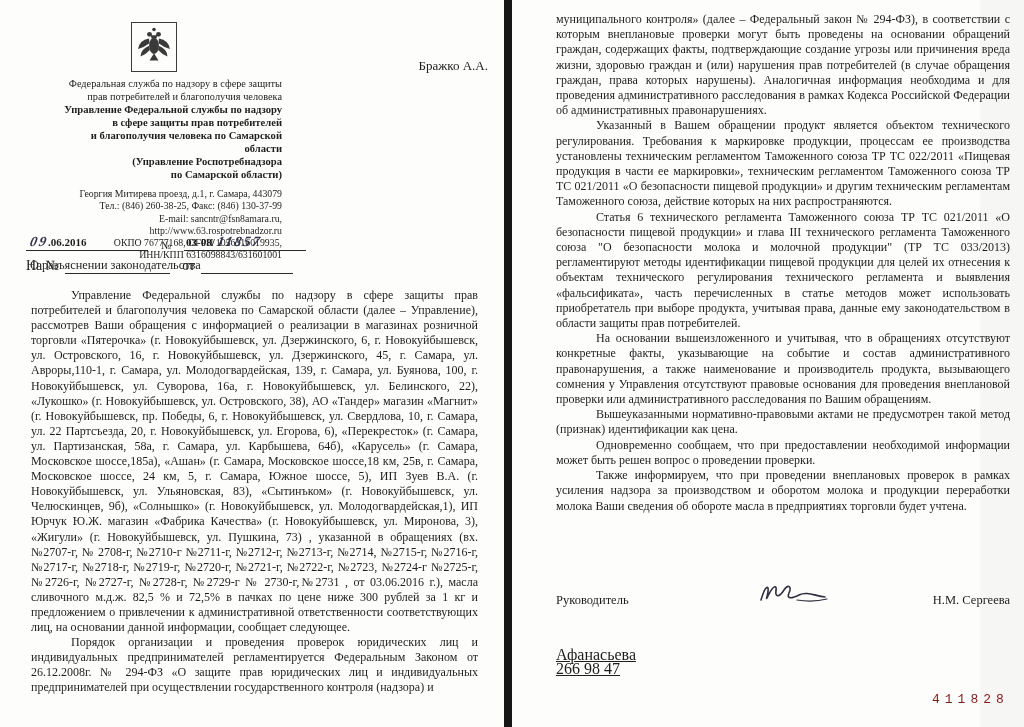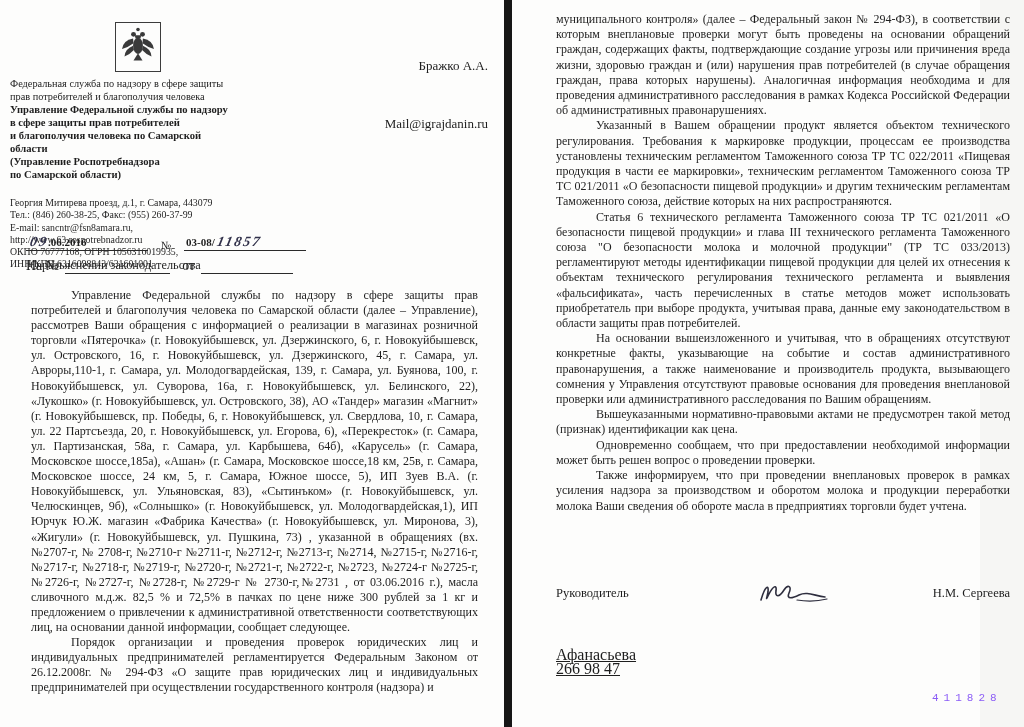--- a/index.html
+++ b/index.html
@@ -9,26 +9,26 @@
     font-family:"Liberation Serif","DejaVu Serif",serif;
     color:#1e1e1e;
   }
   .page{position:absolute;top:0;height:727px;background:#fdfdfc;}
   .page-left{left:0;width:505px;}
   .page-right{left:512px;width:468px;}
   .divider{position:absolute;left:504px;top:0;width:8px;height:727px;background:#161616;}
   .edge-left{position:absolute;left:0;top:0;width:5px;height:727px;background:#e7e7e4;}
 
   
-  .letterhead{position:absolute;left:10px;top:22px;width:256px;text-align:left;}
+  .letterhead{position:absolute;left:26px;top:22px;width:256px;text-align:right;}
   .emblem-box{width:44px;height:48px;margin:0 auto 6px auto;border:1.5px solid #3c3c3c;
     display:flex;align-items:center;justify-content:center;background:#fdfdfc;}
   .org-top{font-size:10.3px;line-height:12.5px;}
   .org-bold{font-size:10.6px;line-height:13px;font-weight:bold;}
-  .addr{font-size:9.8px;line-height:12.3px;margin-top:16px;}
+  .addr{font-size:9.8px;line-height:12.3px;margin-top:7px;}
   .dateline{position:absolute;left:26px;top:234px;width:300px;font-size:11px;}
   .dl-row{display:flex;align-items:flex-end;}
   .hand{font-style:italic;font-weight:bold;color:#31314a;letter-spacing:2px;
     transform:skewX(-12deg);display:inline-block;font-size:14px;}
   .u{border-bottom:1.2px solid #2a2a2a;}
   .dl-d{width:118px;text-align:left;padding-left:4px;font-weight:bold;}
   .dl-no{width:36px;text-align:center;border-bottom:none !important;font-weight:normal;}
   .dl-n{width:120px;text-align:left;padding-left:2px;font-weight:bold;}
   .dl2{display:flex;margin-top:7px;font-size:14px;align-items:flex-end;}
   .dl2 .lbl{margin-right:6px;}
@@ -42,29 +42,29 @@
   .body-l{position:absolute;left:31px;top:288px;width:447px;
     font-size:12px;line-height:15.1px;text-align:justify;}
   .body-l p,.body-r p{margin:0;text-indent:40px;}
   p.noindent{text-indent:0;}
 
   .body-r{position:absolute;left:44px;top:12px;width:454px;
     font-size:12px;line-height:15.2px;text-align:justify;}
   .body-r p{margin:0;}
 
   .sig-row{position:absolute;left:44px;top:578px;width:454px;display:flex;
-    align-items:center;font-size:12.5px;}
+    align-items:flex-end;font-size:12.5px;}
   .sig-title{width:150px;}
   .sig-script{flex:1;display:flex;justify-content:center;}
   .sig-name{width:120px;text-align:right;}
 
   .exec{position:absolute;left:44px;top:648px;font-size:16px;line-height:14px;text-decoration:underline;}
 
   .stamp{position:absolute;left:420px;top:692px;font-family:"Liberation Mono","DejaVu Sans Mono",monospace;
-    font-size:11px;letter-spacing:5px;color:#8b5cf6;}
+    font-size:13px;letter-spacing:5px;color:#7f1d1d;}
 </style>
 </head>
 <body>
 
 <div class="edge-left"></div>
 
 <div class="page page-left">
 
   <div class="letterhead">
     <div class="emblem-box">
@@ -88,21 +88,21 @@
     <div class="org-top">Федеральная служба по надзору в сфере защиты</div>
     <div class="org-top">прав потребителей и благополучия человека</div>
     <div class="org-bold">Управление Федеральной службы по надзору</div>
     <div class="org-bold">в сфере защиты прав потребителей</div>
     <div class="org-bold">и благополучия человека по Самарской</div>
     <div class="org-bold">области</div>
     <div class="org-bold">(Управление Роспотребнадзора</div>
     <div class="org-bold">по Самарской области)</div>
     <div class="addr">
       <div>Георгия Митирева проезд, д.1, г. Самара, 443079</div>
-      <div>Тел.: (846) 260-38-25, Факс: (955) 260-37-99</div>
+      <div>Тел.: (846) 260-38-25, Факс: (846) 130-37-99</div>
       <div>E-mail: sancntr@fsn8amara.ru,</div>
       <div>http://www.63.rospotrebnadzor.ru</div>
       <div>ОКПО 76777168, ОГРН 1056316019935,</div>
       <div>ИНН/КПП 6316098843/631601001</div>
     </div>
   </div>
 
   <div class="dateline">
     <div class="dl-row">
       <span class="dl-d u"><span class="hand">09</span><span>.06.2016</span></span>
@@ -112,21 +112,20 @@
     <div class="dl2">
       <span class="lbl">На №</span>
       <span class="blank" style="width:105px"></span>
       <span class="lbl" style="margin-left:12px">от</span>
       <span class="blank" style="width:92px"></span>
     </div>
   </div>
 
   <div class="addressee">
     <div>Бражко А.А.</div>
-    <div class="mail">Mail@igrajdanin.ru</div>
   </div>
 
   <div class="subject">О разъяснении законодательства</div>
 
   <div class="body-l">
     <p>Управление Федеральной службы по надзору в сфере защиты прав потребителей и благополучия человека по Самарской области (далее – Управление), рассмотрев Ваши обращения с информацией о реализации в магазинах розничной торговли «Пятерочка» (г. Новокуйбышевск, ул. Дзержинского, 6, г. Новокуйбышевск, ул. Островского, 16, г. Новокуйбышевск, ул. Дзержинского, 45, г. Самара, ул. Авроры,110-1, г. Самара, ул. Молодогвардейская, 139, г. Самара, ул. Буянова, 100, г. Новокуйбышевск, ул. Суворова, 16а, г. Новокуйбышевск, ул. Белинского, 22), «Лукошко»  (г. Новокуйбышевск, ул. Островского, 38), АО «Тандер» магазин «Магнит» (г. Новокуйбышевск, пр. Победы, 6, г. Новокуйбышевск, ул. Свердлова, 10, г. Самара, ул. 22 Партсъезда, 20, г. Новокуйбышевск, ул. Егорова, 6), «Перекресток» (г. Самара, ул. Партизанская, 58а, г. Самара, ул. Карбышева, 64б),  «Карусель» (г. Самара, Московское шоссе,185а), «Ашан» (г. Самара, Московское шоссе,18 км, 25в,  г. Самара, Московское шоссе, 24 км, 5, г. Самара, Южное шоссе, 5), ИП Зуев В.А. (г. Новокуйбышевск, ул. Ульяновская, 83), «Сытинъком»  (г. Новокуйбышевск, ул. Челюскинцев, 9б), «Солнышко» (г. Новокуйбышевск, ул. Молодогвардейская,1), ИП Юрчук Ю.Ж. магазин «Фабрика Качества» (г. Новокуйбышевск, ул. Миронова, 3), «Жигули» (г. Новокуйбышевск, ул. Пушкина, 73) , указанной в обращениях (вх.№2707-г, № 2708-г, №2710-г №2711-г, №2712-г, №2713-г, №2714, №2715-г, №2716-г,№2717-г, №2718-г, №2719-г, №2720-г, №2721-г, №2722-г, №2723, №2724-г №2725-г, №2726-г, №2727-г, №2728-г, №2729-г № 2730-г,№2731 , от 03.06.2016 г.), масла сливочного м.д.ж. 82,5 % и 72,5% в пачках по цене ниже 300 рублей за 1 кг и предложением о привлечении к административной ответственности соответствующих лиц, на основании данной информации, сообщает следующее.</p>
     <p>Порядок организации и проведения проверок юридических лиц и индивидуальных предпринимателей регламентируется Федеральным Законом от 26.12.2008г. № 294-ФЗ «О защите прав юридических лиц и индивидуальных предпринимателей при осуществлении государственного контроля (надзора) и</p>
   </div>
 </div>
 

